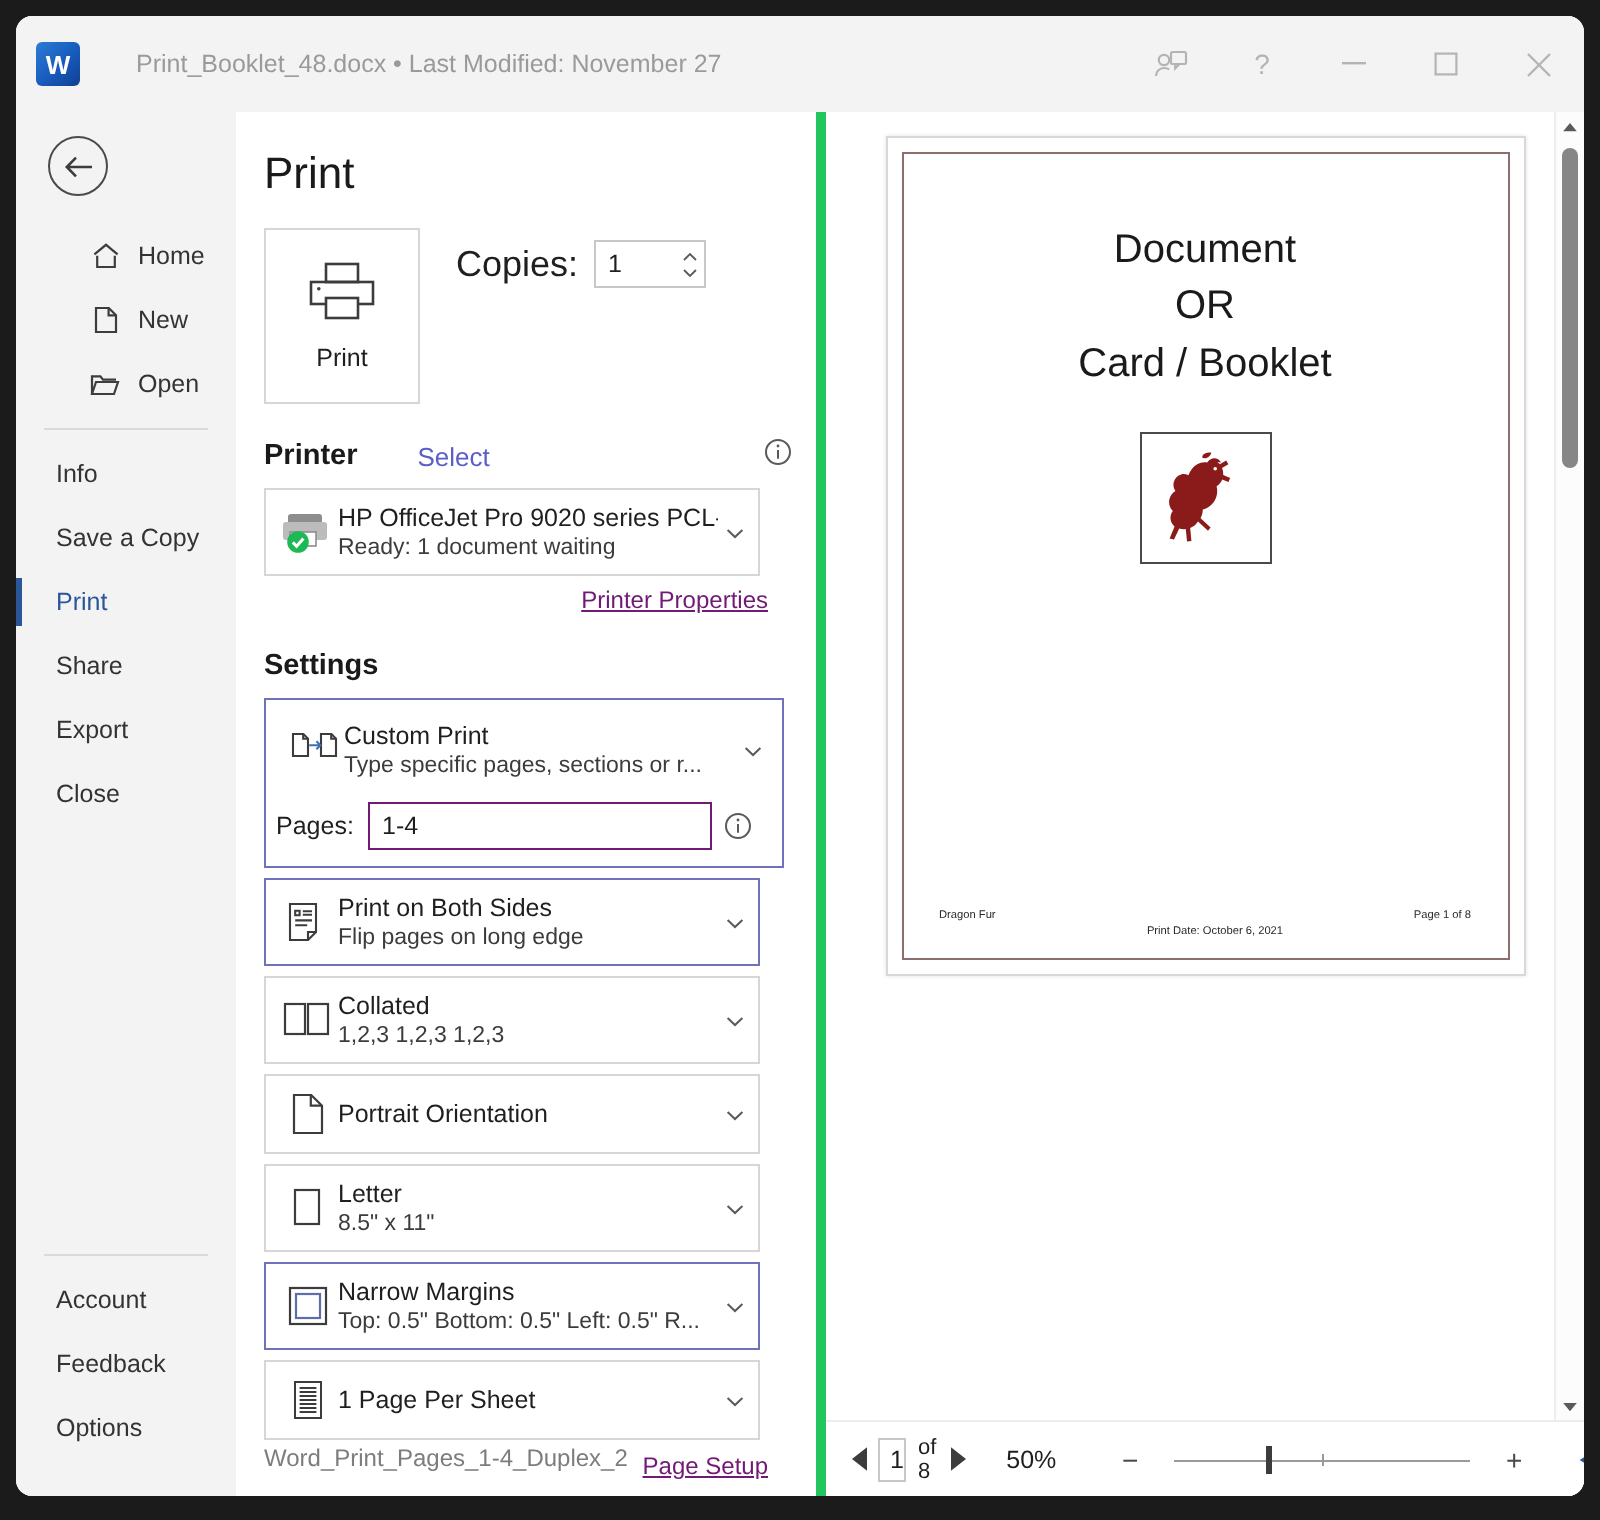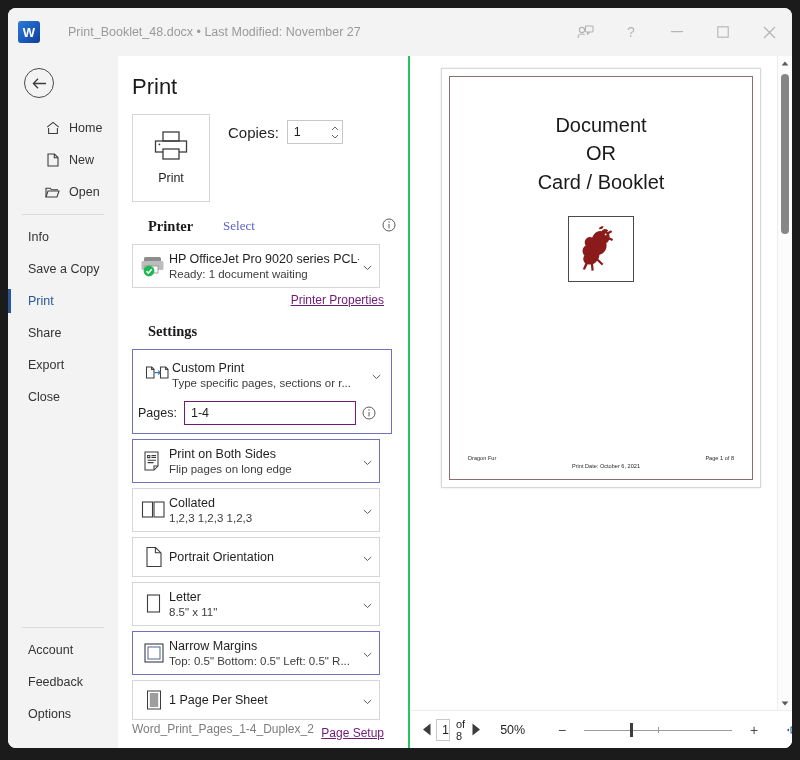--- a/index.html
+++ b/index.html
@@ -143,41 +143,41 @@
     border: 1px solid #d6d6d6;
     background: #ffffff;
     display: flex;
     flex-direction: column;
     align-items: center;
     justify-content: center;
     gap: 6px;
   }
   .print-btn .label { font-size: 12.5px; color: #1f1f1f; }
   .copies-wrap { margin-left: 18px; display: flex; align-items: center; padding-top: 6px; }
-  .copies-label { font-size: 15px; color: #1f1f1f; margin-right: 8px; }
+  .copies-label { font-size: 18px; color: #1f1f1f; margin-right: 8px; }
   .spin-box {
     width: 56px; height: 24px;
     border: 1px solid #c8c8c8;
     background: #fff;
     display: flex; align-items: center;
     position: relative;
   }
   .spin-box .val { font-size: 12.5px; color: #1f1f1f; padding-left: 6px; }
   .spin-arrows {
     position: absolute; right: 3px; top: 0; bottom: 0;
     display: flex; flex-direction: column; justify-content: center; gap: 3px;
     color: #5a5a5a;
   }
 
   .sec-head {
     display: flex;
-    margin: 16px 0 6px 16px;
+    align-items: center;
+    margin: 16px 0 6px 0;
     height: 20px;
     position: relative;
-    font-family: Liberation Serif, serif;
   }
   .sec-head .t { font-size: 14.5px; font-weight: bold; color: #1a1a1a; }
   .sec-head .select-link {
     color: #5b5fc7;
     font-size: 13px;
     margin-left: 30px;
   }
   .info-ico {
     position: absolute;
     right: 12px;
@@ -255,21 +255,21 @@
     font-size: 12px;
     color: #7d7d7d;
   }
 
   
   .preview-col {
     flex: 1 1 auto;
     display: flex;
     flex-direction: column;
     min-width: 0;
-    border-left: 2px solid #22c55e;
+    border-left: 5px solid #22c55e;
     background: #ffffff;
   }
   .preview-area {
     flex: 1 1 auto;
     position: relative;
     display: flex;
     justify-content: center;
     padding-top: 12px;
     overflow: hidden;
   }

